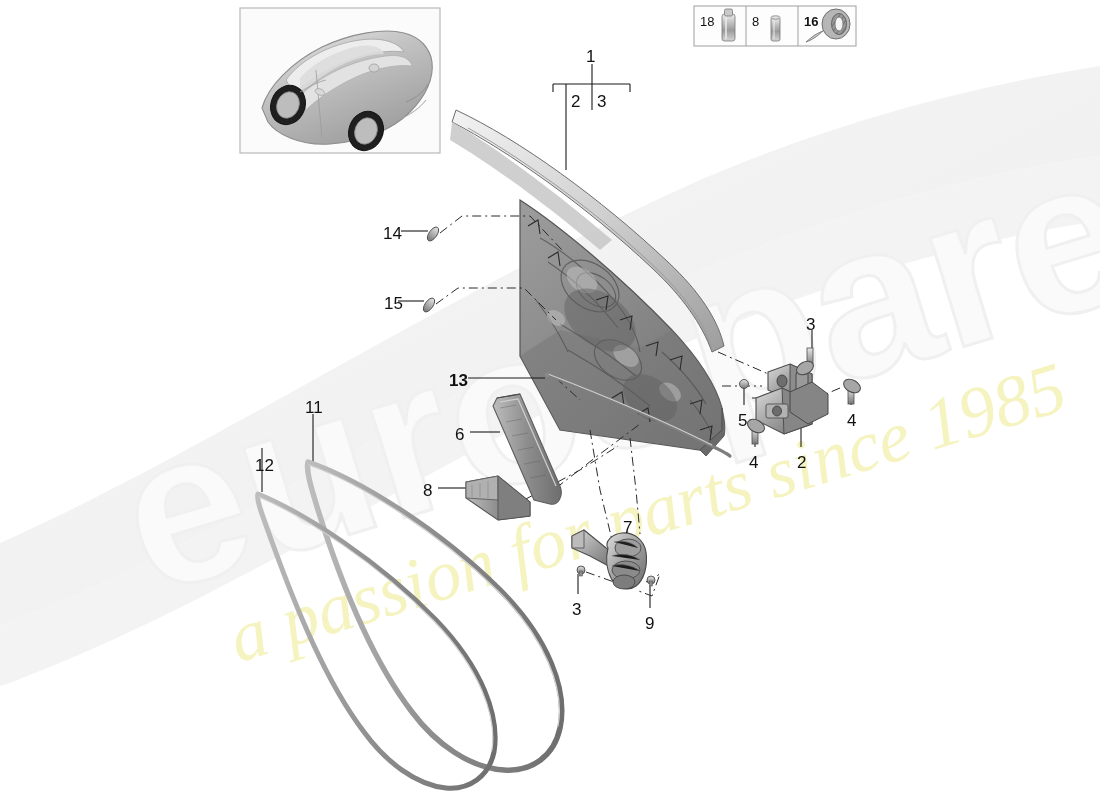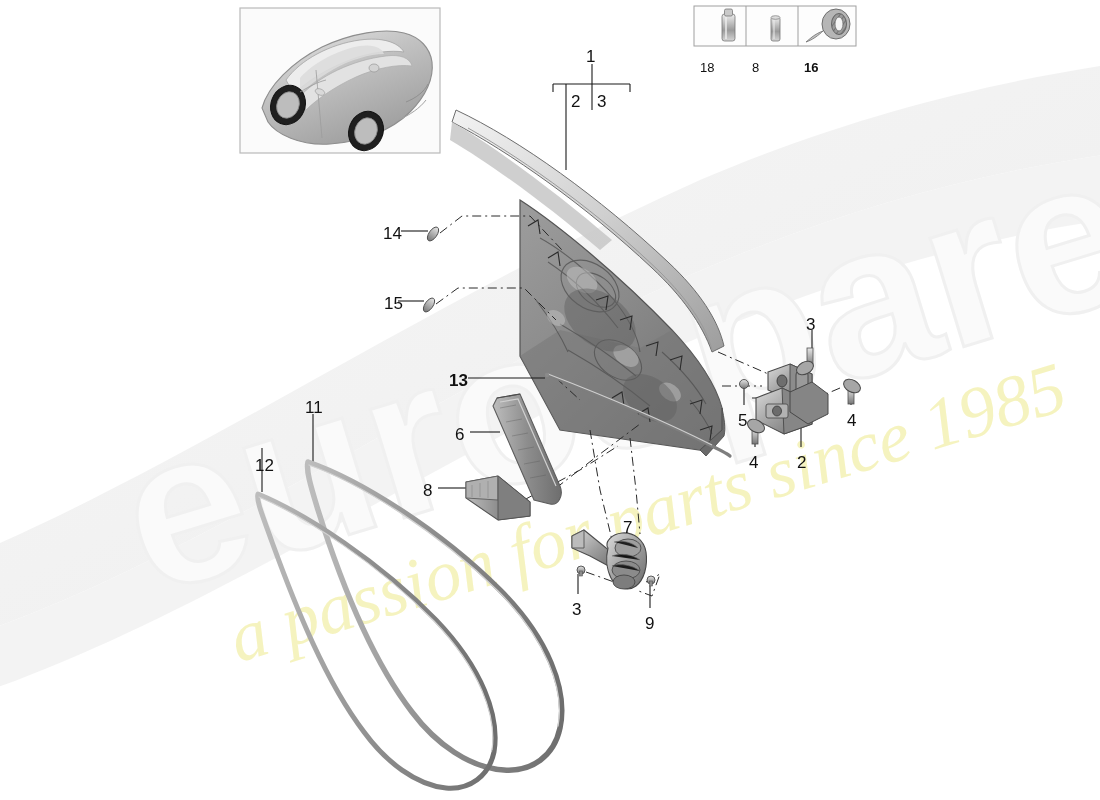--- a/index.html
+++ b/index.html
@@ -4,21 +4,21 @@
 <style>
   html,body{margin:0;padding:0;background:#ffffff;}
   body{width:1100px;height:800px;overflow:hidden;
        font-family:"Liberation Sans","DejaVu Sans",sans-serif;}
   #stage{position:relative;width:1100px;height:800px;background:#fff;}
   #stage svg.layer{position:absolute;left:0;top:0;width:1100px;height:800px;}
   .callout{position:absolute;font-size:17px;color:#111;
            font-family:"Liberation Sans","DejaVu Sans",sans-serif;
            white-space:nowrap;user-select:none;}
   .legendnum{position:absolute;font-size:13px;color:#111;
-             font-family:"Liberation Sans","DejaVu Sans",sans-serif;margin-top:46px;}
+             font-family:"Liberation Sans","DejaVu Sans",sans-serif;}
 </style>
 </head>
 <body>
 
 <div id="stage">
 
   <svg class="layer" viewBox="0 0 1100 800">
     <defs>
       <linearGradient id="swoosh" x1="0" y1="0" x2="1" y2="1">
         <stop offset="0%" stop-color="#f6f6f6"></stop>

